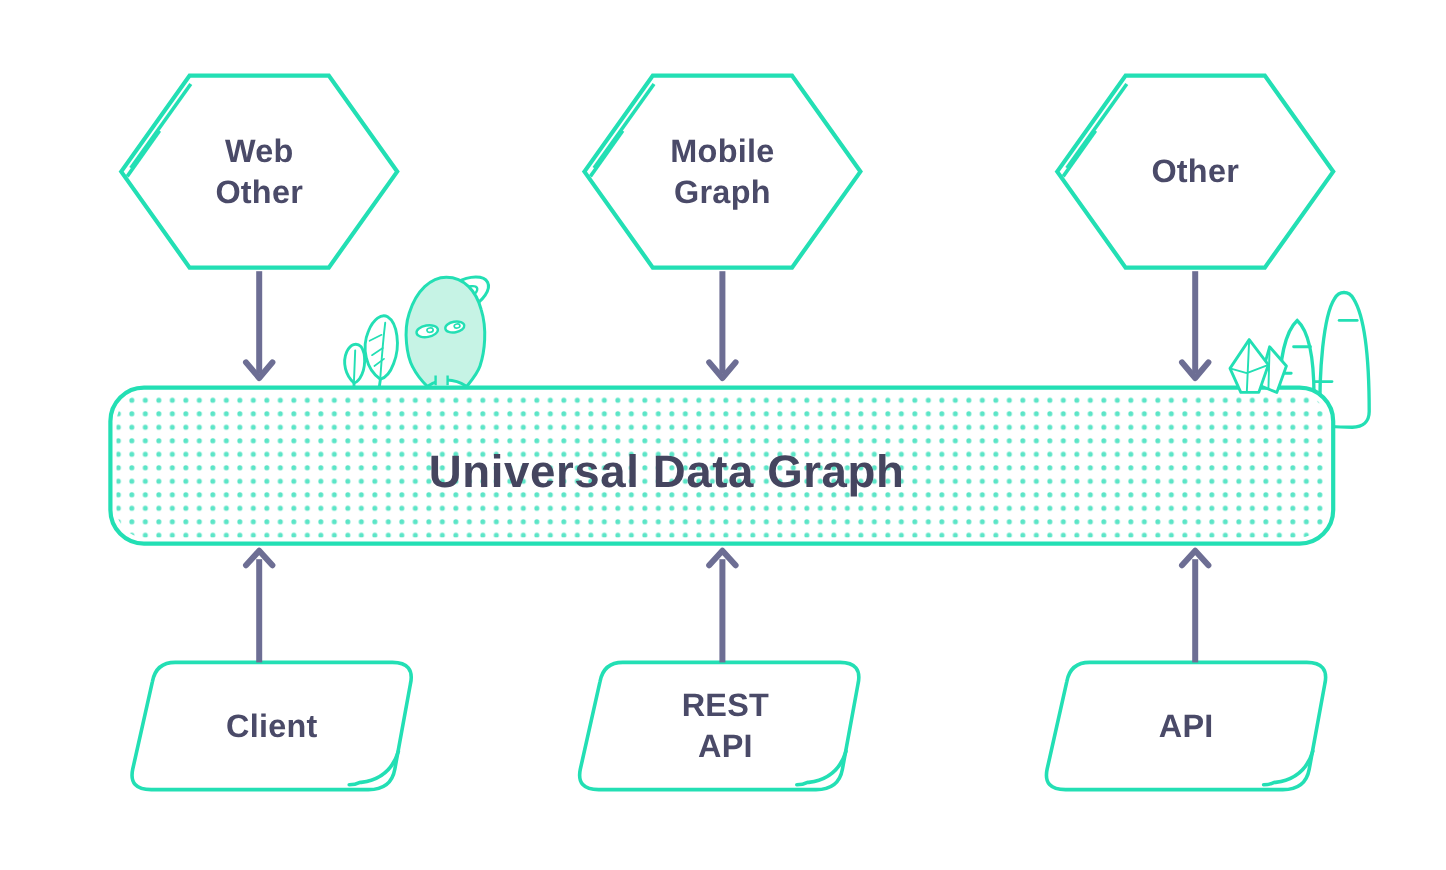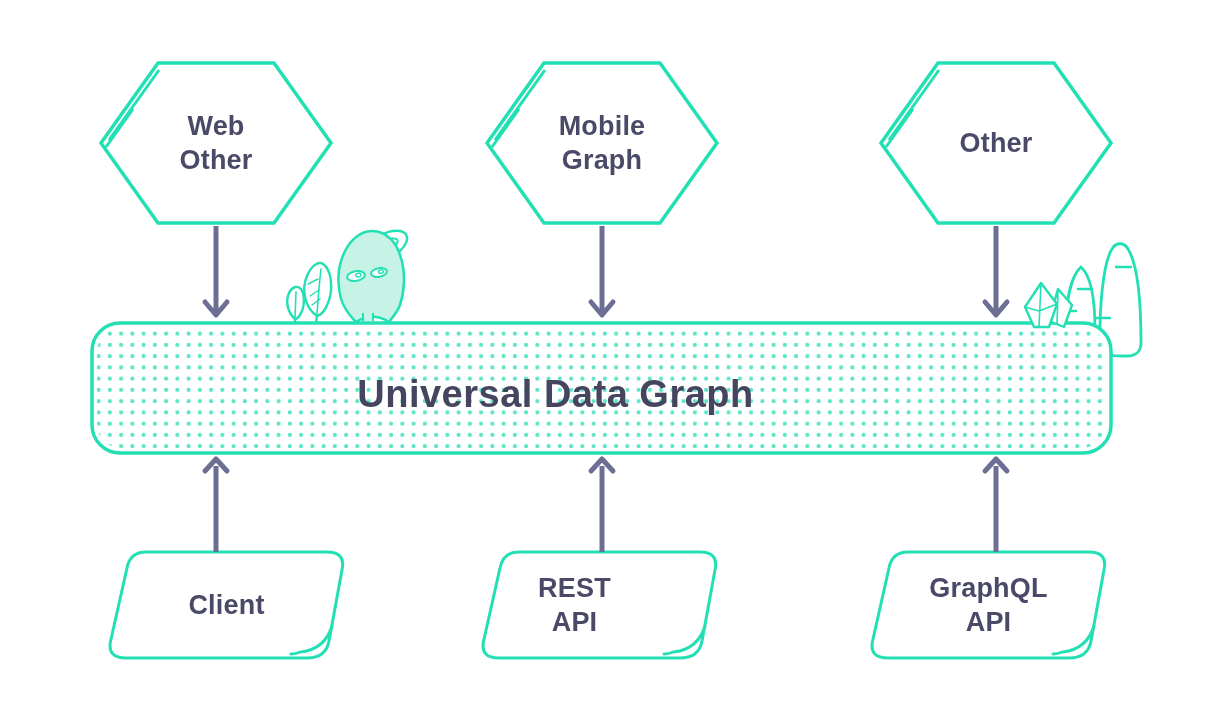--- a/index.html
+++ b/index.html
@@ -155,22 +155,21 @@
   </div>
 
   <div class="bar-title" style="left:92px; top:329px; width:895px; height:130px;margin-left:16px;">
     <span>Universal Data Graph</span>
   </div>
 
   <div class="node-label" style="left:116px; top:557px; width:221px; height:96px;">
     <div>Client</div>
     <div></div>
   </div>
-  <div class="node-label" style="left:464px; top:557px; width:221px; height:96px;">
+  <div class="node-label" style="left:494px; top:557px; width:221px; height:96px;">
     <div>REST</div>
     <div>API</div>
   </div>
   <div class="node-label" style="left:878px; top:557px; width:221px; height:96px;">
-    <div>GraphQL</div>
     <div>API</div>
   </div>
 
 </div>
 
 </body></html>

